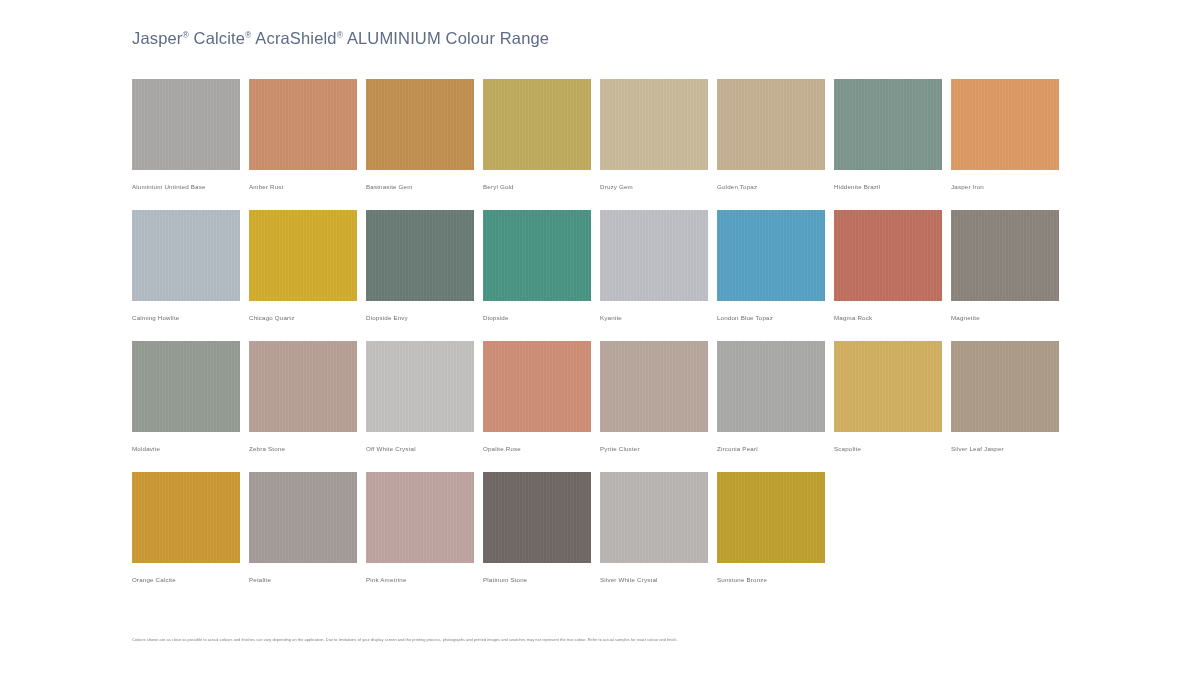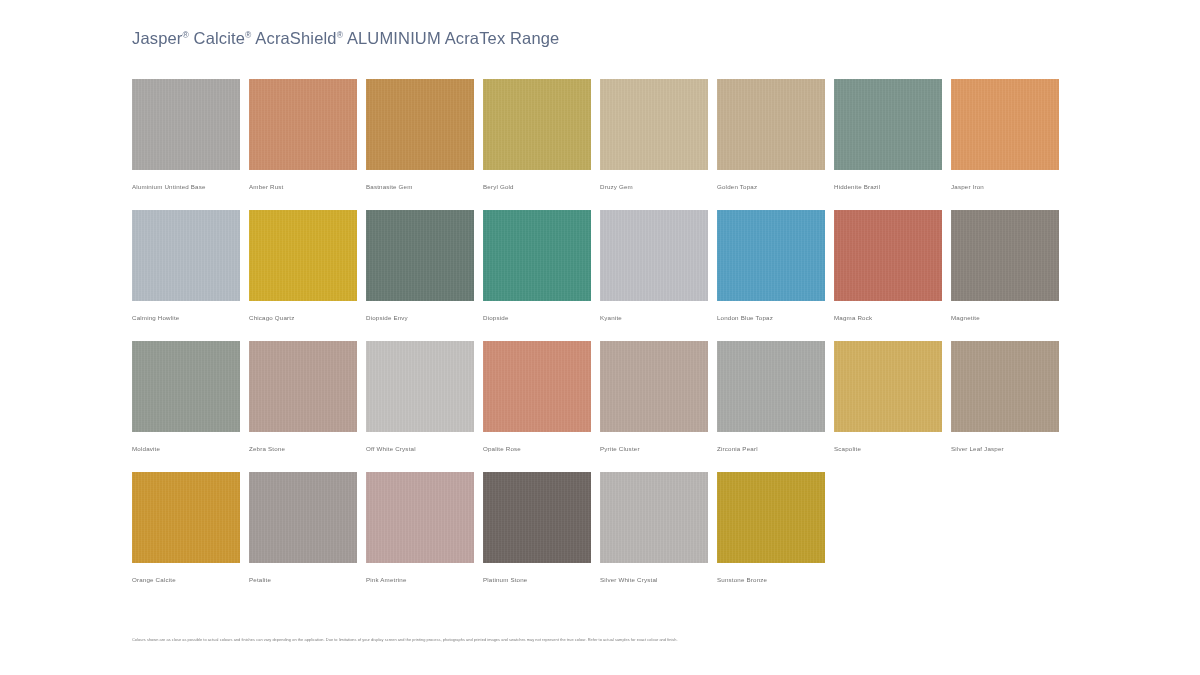--- a/index.html
+++ b/index.html
@@ -97,21 +97,21 @@
 </head>
 <body>
 
 <div class="page">
 
   <div class="page-title">
     <span>Jasper</span><sup>®</sup>
     <span>Calcite</span><sup>®</sup>
     <span>AcraShield</span><sup>®</sup>
     <span>ALUMINIUM</span>
-    <span>AcraTex Range</span>
+    <span>Colour Range</span>
   </div>
 
   <div class="grid">
 
     <div class="row">
       <div class="cell">
         <div class="swatch" style="background: rgb(170, 168, 166);"></div>
         <div class="swatch-label">Aluminium Untinted Base</div>
       </div>
       <div class="cell">

